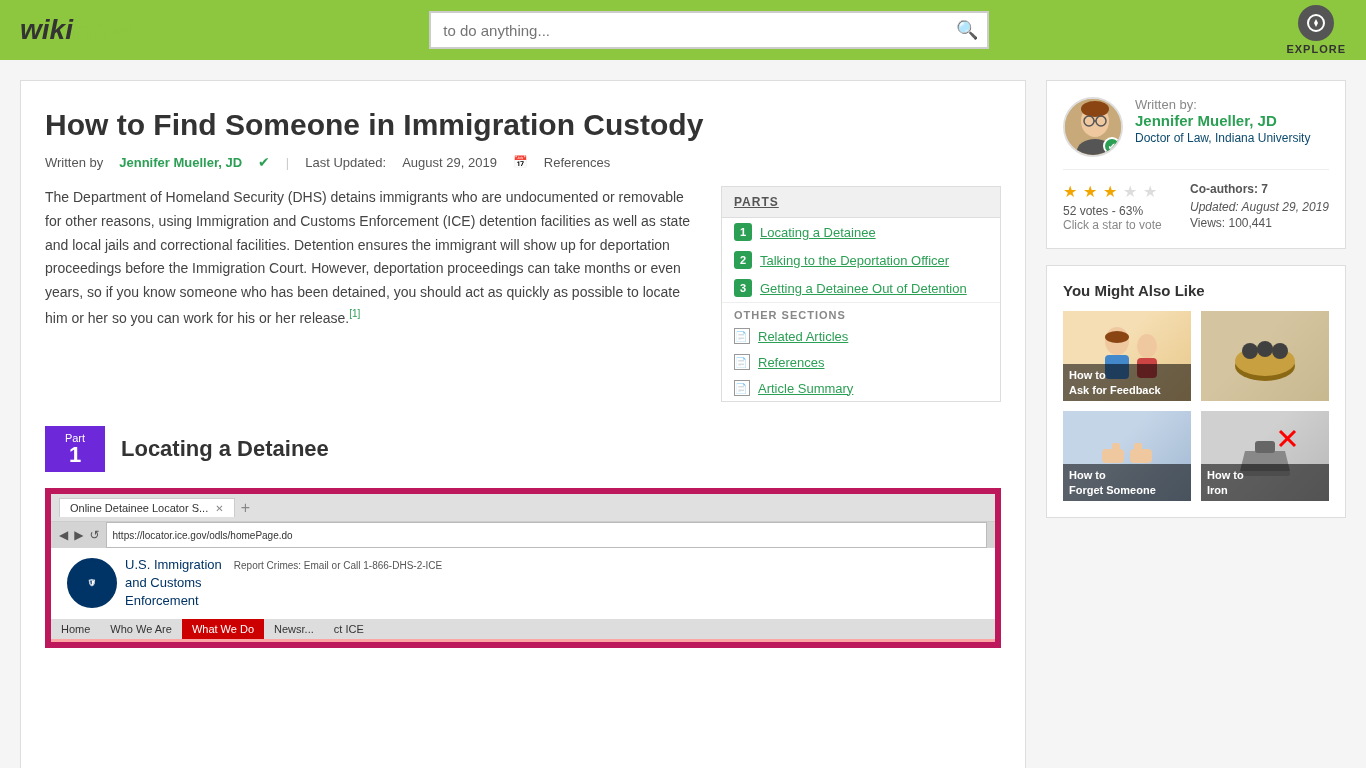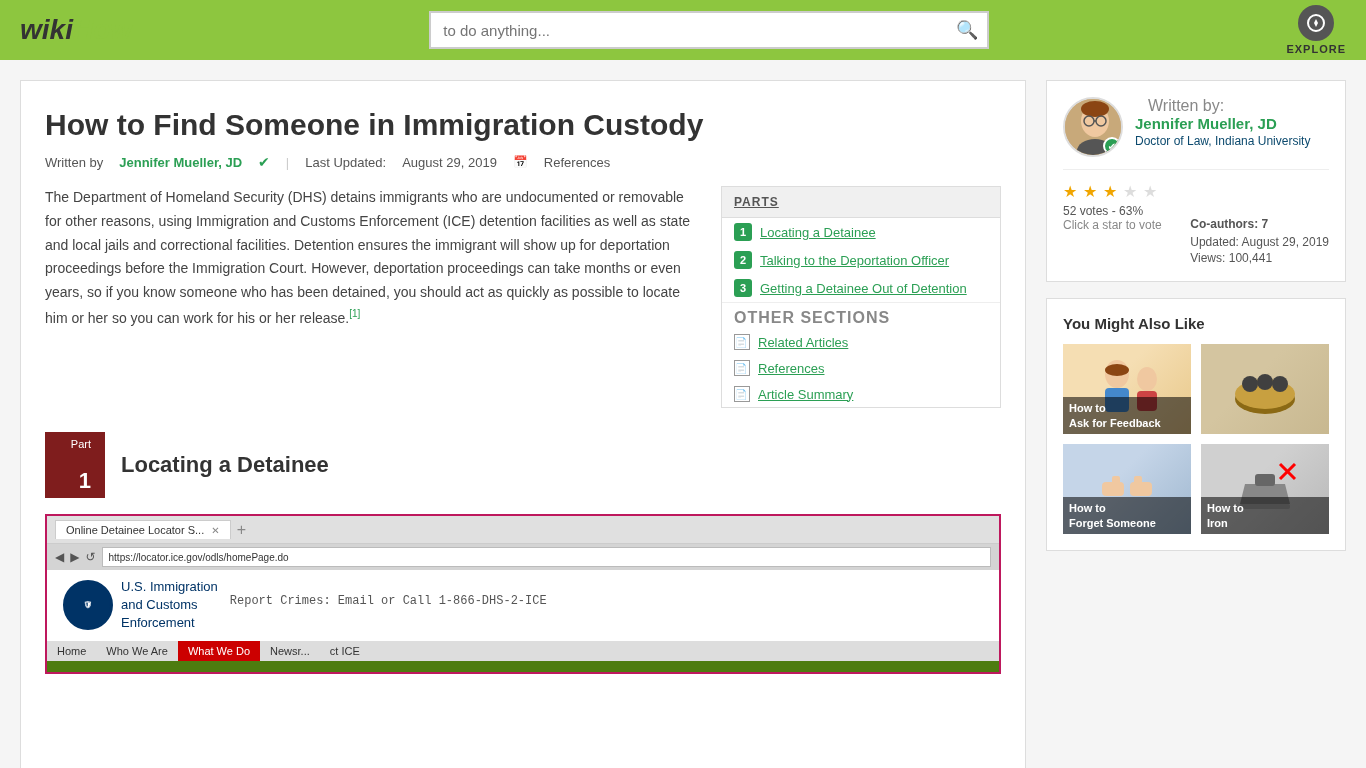--- a/index.html
+++ b/index.html
@@ -159,21 +159,21 @@
       padding: 8px 12px;
       font-weight: bold;
       font-size: 12px;
       letter-spacing: 1px;
       color: #555;
       border-bottom: 1px solid #ddd;
       text-decoration: underline;
     }
     .parts-section-label {
       padding: 6px 12px 2px 12px;
-      font-size: 16px;
+      font-size: 11px;
       letter-spacing: 1px;
       color: #888;
       font-weight: bold;
       border-top: 1px solid #eee;
     }
     .parts-item {
       display: flex;
       align-items: center;
       gap: 8px;
       padding: 5px 12px;
@@ -211,45 +211,44 @@
     #part-section {
       margin-top: 20px;
     }
     #part-header {
       display: flex;
       align-items: center;
       gap: 0;
       margin-bottom: 16px;
     }
     #part-label-box {
-      background: #7f1d1d;
+      background: #6d28d9;
       color: white;
       padding: 6px 14px;
       font-size: 13px;
       display: flex;
       flex-direction: column;
-      align-items: flex-end;
+      align-items: center;
       justify-content: center;
       min-width: 60px;
       text-align: center;
-      gap: 20px;
     }
     #part-label-text { font-size: 11px; }
     #part-label-num { font-size: 22px; font-weight: bold; line-height: 1; }
     #part-title {
       font-size: 22px;
       font-weight: bold;
       color: #333;
       padding: 0 16px;
     }
 
     #screenshot-area {
-      border: 2px solid #be185d;
+      border: 6px solid #be185d;
       margin-top: 8px;
-      background: #4d7c0f;
+      background: #fca5a5;
       height: 160px;
       overflow: hidden;
       position: relative;
     }
     #screenshot-browser-bar {
       background: #e0e0e0;
       height: 28px;
       display: flex;
       align-items: center;
       padding: 0 8px;
@@ -274,21 +273,21 @@
       align-items: center;
       padding: 0 8px;
       gap: 6px;
       font-size: 12px;
       color: #555;
     }
     #url-bar {
       background: #fff;
       border: 1px solid #bbb;
       flex: 1;
-      height: 20px;
+      height: 26px;
       padding: 0 6px;
       font-size: 10px;
       color: #333;
       display: flex;
       align-items: center;
     }
     #ice-site-mock {
       background: #fff;
       padding: 8px 16px;
       display: flex;
@@ -314,24 +313,23 @@
       text-align: center;
       font-weight: bold;
     }
     #ice-name {
       font-size: 13px;
       font-weight: normal;
       color: #003366;
       line-height: 1.4;
     }
     #ice-header-right {
-      font-size: 12px;
+      font-size: 10px;
       color: #555;
-      margin-top: 16px;
-      font-family: Liberation Mono, monospace;
+      margin-top: 4px;
     }
     #ice-nav-bar {
       background: #ddd;
       display: flex;
       gap: 0;
       font-size: 11px;
     }
     .ice-nav-item {
       padding: 4px 10px;
       cursor: pointer;
@@ -361,21 +359,21 @@
       width: 60px;
       height: 60px;
       border-radius: 50%;
       background: #c8a97a;
       flex-shrink: 0;
       overflow: hidden;
       position: relative;
       border: 2px solid #ddd;
     }
     #author-info { flex: 1; }
-    #written-by-label { font-size: 16px; color: #888; margin-left: 13px; }
+    #written-by-label { font-size: 13px; color: #888; }
     #author-name { font-size: 15px; font-weight: bold; color: #333; }
     #author-title { font-size: 12px; color: #0c4a6e; margin-top: 2px; }
 
     #rating-row {
       display: flex;
       gap: 16px;
       align-items: flex-start;
       padding-top: 12px;
       border-top: 1px solid #eee;
     }
@@ -387,23 +385,23 @@
     }
     .star {
       width: 18px;
       height: 18px;
       color: #f0a500;
       font-size: 16px;
     }
     .star.empty { color: #ddd; }
     #votes-text { font-size: 12px; color: #555; }
     #click-star { font-size: 12px; color: #888; }
-    #coauthors-area { font-size: 12px; color: #555; margin-top: 35px; }
+    #coauthors-area { font-size: 12px; color: #555; }
     #coauthors-label { font-weight: bold; margin-bottom: 4px; }
-    #updated-line { margin-top: 4px; }
+    #updated-line { margin-top: 4px; font-style: italic; }
     #views-line { margin-top: 2px; }
 
     
     #ymyl-box {
       background: #fff;
       border: 1px solid #ddd;
       padding: 16px;
     }
     #ymyl-title {
       font-size: 15px;

